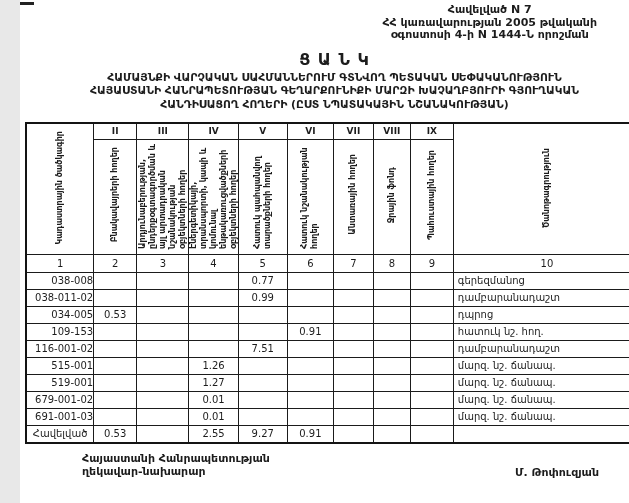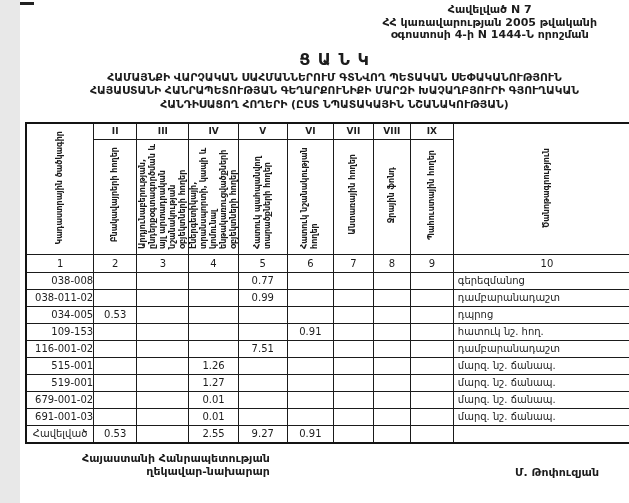--- a/index.html
+++ b/index.html
@@ -68,21 +68,21 @@
   tfoot td.code { text-align: center; padding-left: 0; }
 
   .footer {
     display: flex;
     justify-content: space-between;
     align-items: flex-end;
     margin-top: 9px;
     padding-left: 62px;
     padding-right: 50px;
   }
-  .footer .left { font-size: 11px; font-weight: 700; line-height: 1.18; text-align: right; }
+  .footer .left { font-size: 11px; font-weight: 700; line-height: 1.18; }
   .footer .sig { font-size: 11px; font-weight: 700; }
 </style>
 </head>
 <body>
 
 <div class="page">
   <div class="artifact"></div>
 
   <div class="appendix">
     <div class="inner">

